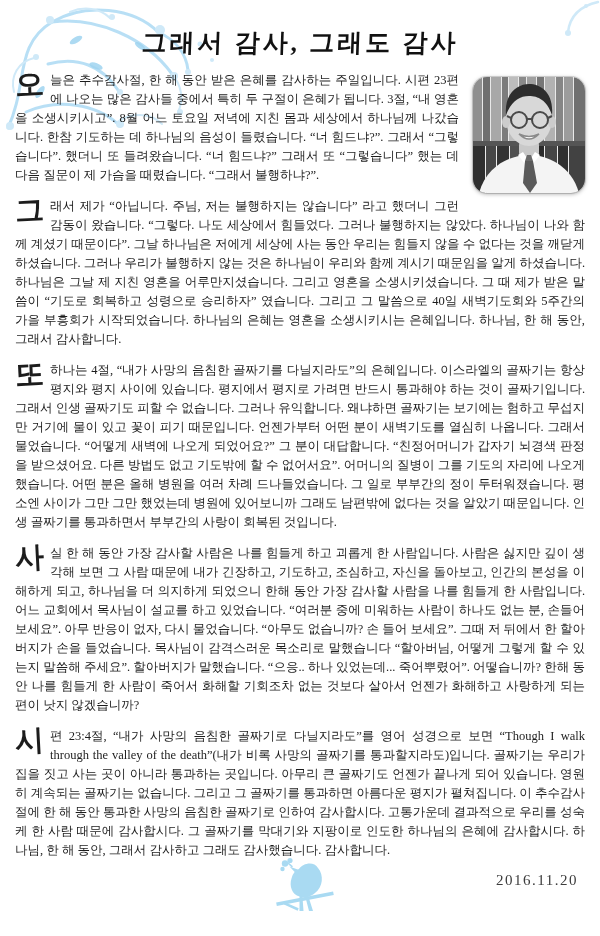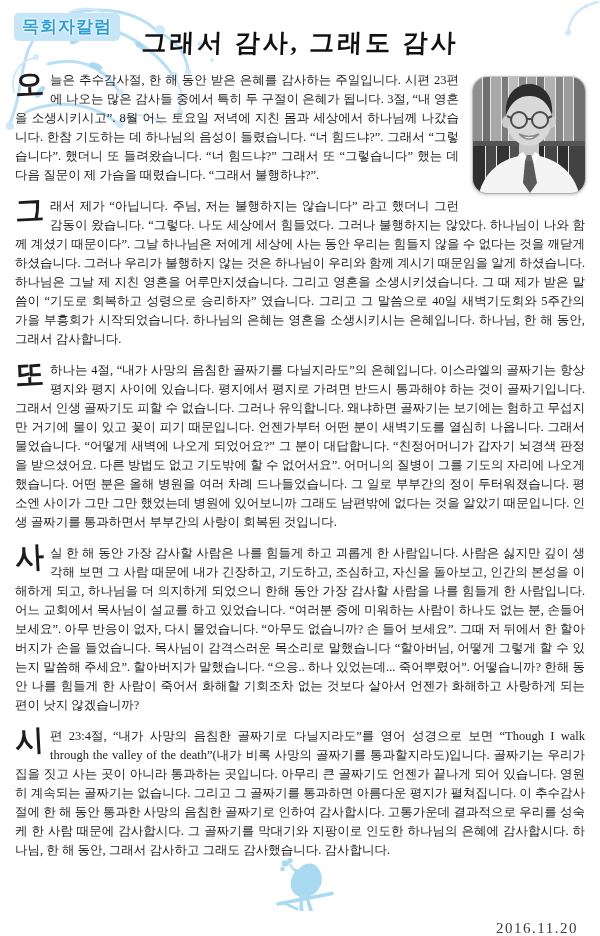--- a/index.html
+++ b/index.html
@@ -87,21 +87,20 @@
     left: 276px; top: 856px;
     z-index: 1;
   }
   .issue-date {
     position: absolute;
     right: 22px; top: 872px;
     z-index: 1;
     font-size: 15px;
     letter-spacing: 1.5px;
     color: #3c3c3c;
-    margin-top: 48px;
   }
 </style>
 </head>
 <body>
 
 <div class="page">
 
   <svg class="flourish" width="270" height="130" viewBox="0 0 270 130">
     <g fill="none" stroke="#b5def5" stroke-width="3" stroke-linecap="round" opacity="0.95">
       <path d="M8,128 C28,85 14,45 52,22 C86,2 134,8 158,32"></path>
@@ -137,21 +136,20 @@
       <ellipse cx="140" cy="46" rx="6" ry="2.5" transform="rotate(35 140 46)"></ellipse>
     </g>
   </svg>
 
   <svg class="flourish-right" width="60" height="40" viewBox="0 0 60 40">
     <path d="M58,2 C40,6 30,16 28,32" fill="none" stroke="#cfe9f8" stroke-width="2.5" stroke-linecap="round"></path>
     <circle cx="28" cy="33" r="3" fill="#cfe9f8"></circle>
     <circle cx="46" cy="6" r="2" fill="#cfe9f8"></circle>
   </svg>
 
-  <div class="column-badge">목회자칼럼</div>
   <h1 class="page-title">그래서 감사, 그래도 감사</h1>
 
   <div class="article">
 
     <div class="pastor-photo">
       <svg width="112" height="116" viewBox="0 0 112 116">
         <rect width="112" height="116" fill="#e9e9e9"></rect>
 
         <g>
           <rect x="0" y="0" width="9" height="64" fill="#8f8f8f"></rect>

